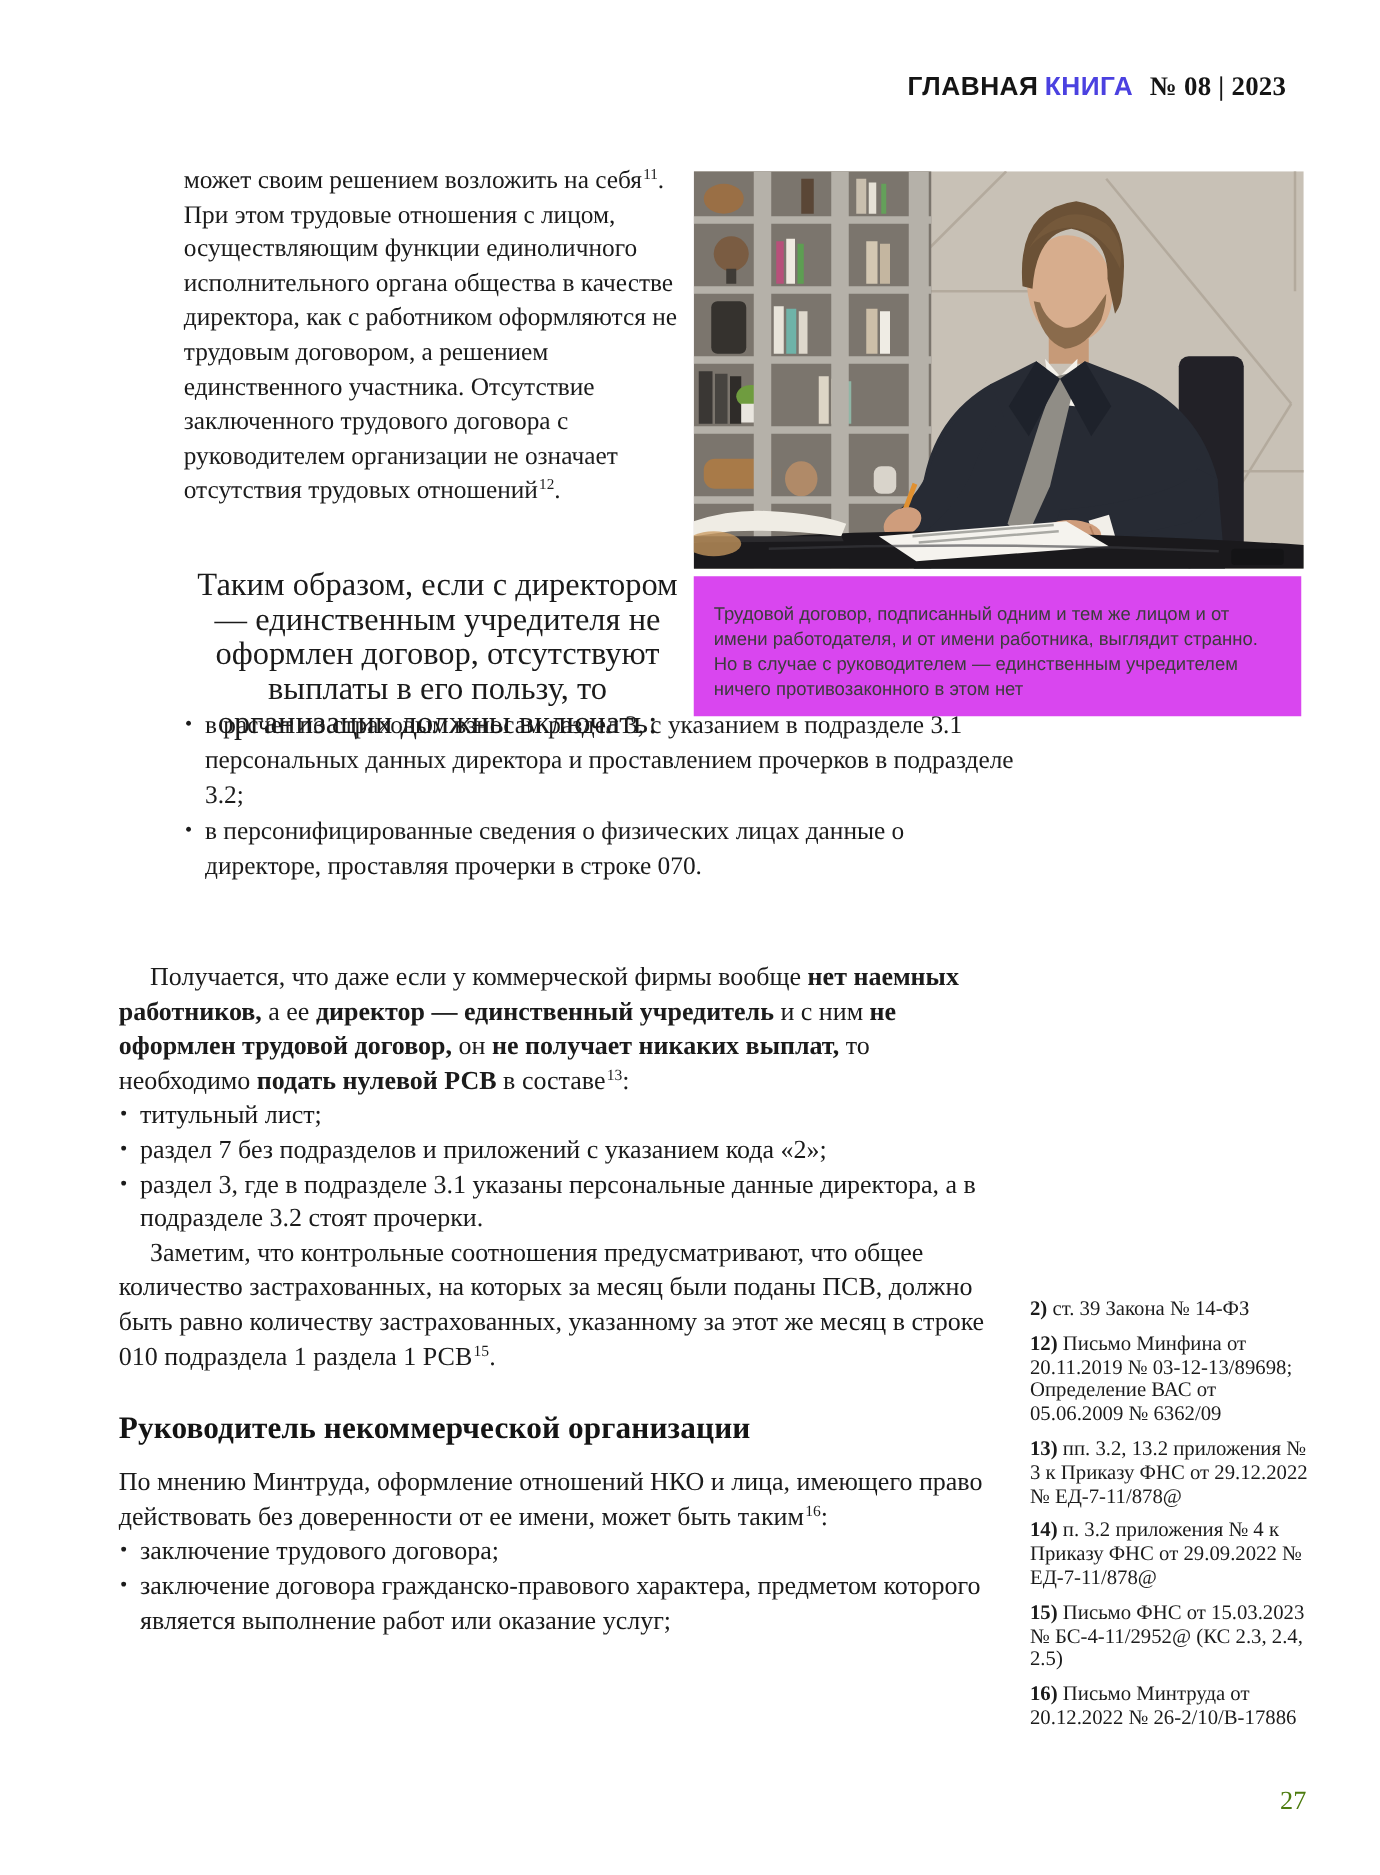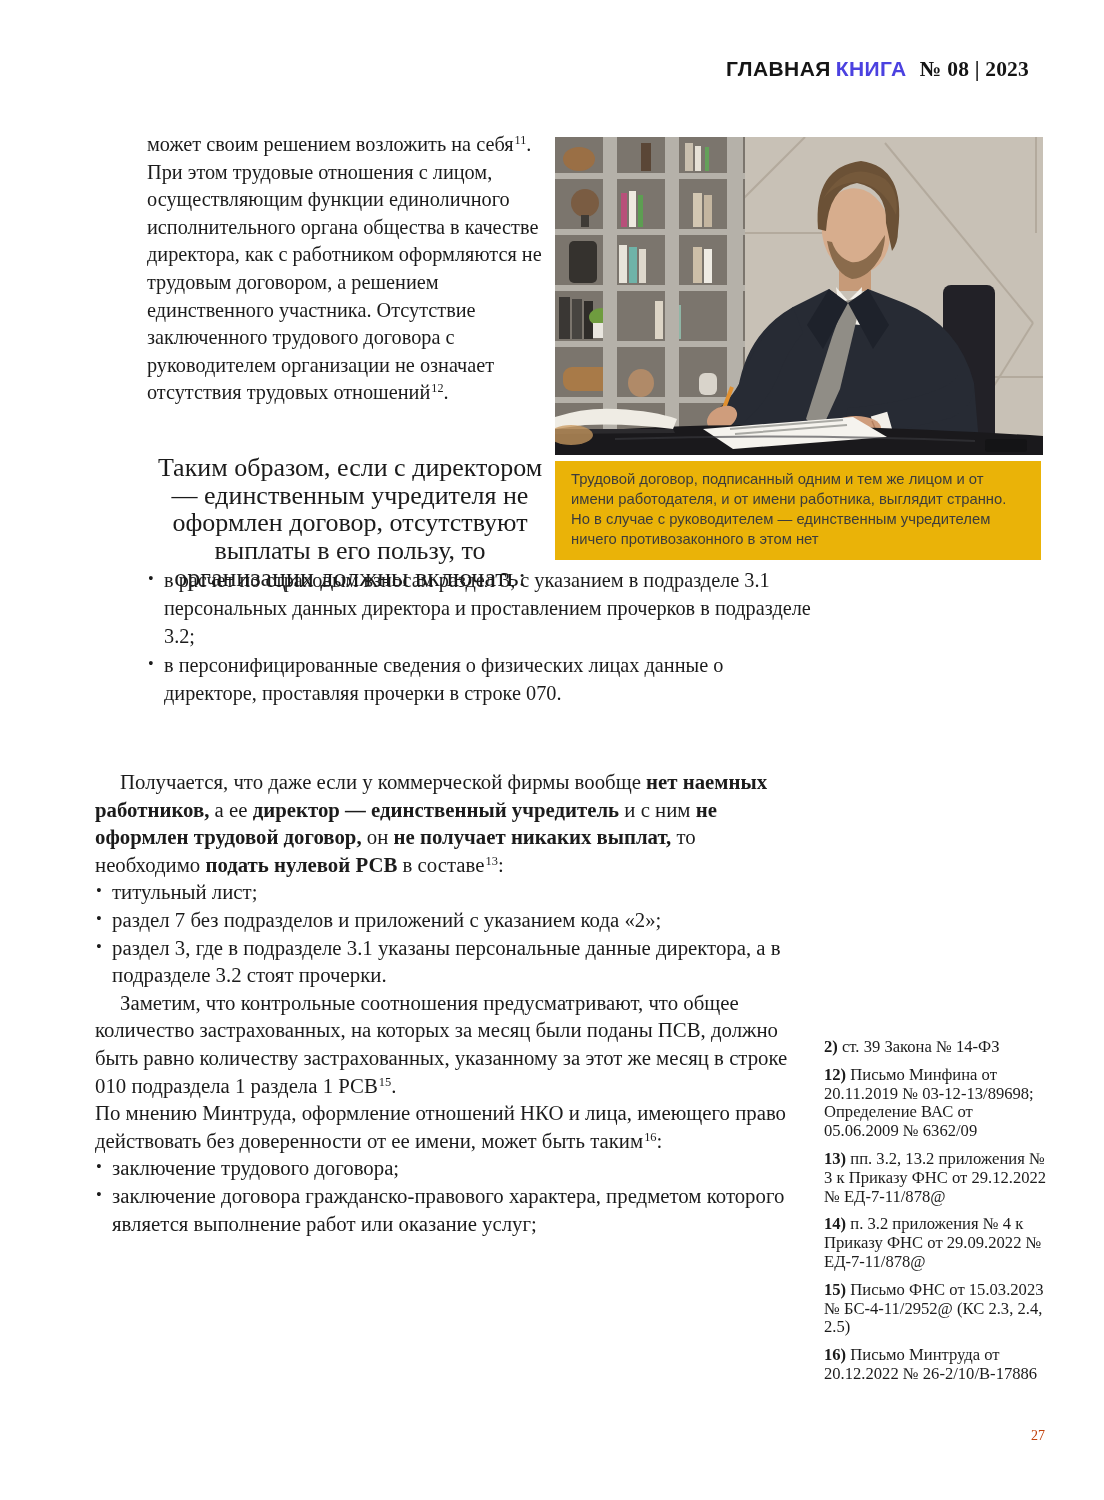--- a/index.html
+++ b/index.html
@@ -33,34 +33,34 @@
     margin:29px 0 14px 0;font-size:25px;line-height:30px;font-weight:bold;
     text-indent:0;color:#141414;letter-spacing:.1px;
   }
   
   .li{position:relative;padding-left:17px;margin:0;}
   .li .dot{position:absolute;left:1px;top:-1px;font-size:.8em;}
   
   .figure{position:absolute;left:555px;top:137px;width:488px;}
   .figure svg{display:block;}
   .caption{
-    margin-top:6px;background:#eab308;box-sizing:border-box;width:486px;
-    padding:8px 14px 11px 16px;
+    margin-top:6px;background:#d946ef;box-sizing:border-box;width:486px;
+    padding:21px 14px 11px 16px;
     font-family:"Liberation Sans", sans-serif;font-size:14.8px;line-height:20px;
     color:#3c3c3c;
   }
   
   .footnotes{position:absolute;left:824px;top:1038px;width:226px;
      font-size:16.6px;line-height:18.8px;color:#1b1b1b;}
   .fn{margin:0 0 9px 0;}
   .fn b{font-weight:bold;}
   
   sup{font-size:60%;line-height:0;vertical-align:7px;margin-left:1px;}
   strong{font-weight:bold;}
-  .pagenum{position:absolute;right:59px;top:1428px;font-size:14px;color:#c2410c;margin-left:10px;}
+  .pagenum{position:absolute;right:59px;top:1428px;font-size:21px;color:#4d7c0f;margin-left:10px;}
 </style>
 </head>
 <body>
 
 <div class="mag-header">
   <span>ГЛАВНАЯ</span><span class="accent">КНИГА</span>
   <span class="issue">№ 08 | 2023</span>
 </div>
 
 <div class="col1"><span>может своим решением возложить на себя</span><sup>11</sup><span>. При этом трудовые отношения с лицом, осуществляющим функции единоличного исполнительного органа общества в качестве директора, как с работником оформляются не трудовым договором, а решением единственного участника. Отсутствие заключенного трудового договора с руководителем организации не означает отсутствия трудовых отношений</span><sup>12</sup><span>.</span></div>
@@ -167,20 +167,21 @@
 </figure>
 
 <div class="main">
   <p><span>Получается, что даже если у коммерческой фирмы вообще </span><strong>нет наемных работников,</strong><span> а ее </span><strong>директор — единственный учредитель</strong><span> и с ним </span><strong>не оформлен трудовой договор,</strong><span> он </span><strong>не получает никаких выплат,</strong><span> то необходимо </span><strong>подать нулевой РСВ</strong><span> в составе</span><sup>13</sup><span>:</span></p>
   <div class="list">
       <div class="li"><span class="dot">•</span><span><span>титульный лист;</span></span></div>
       <div class="li"><span class="dot">•</span><span><span>раздел 7 без подразделов и приложений с указанием кода «2»;</span></span></div>
       <div class="li"><span class="dot">•</span><span><span>раздел 3, где в подразделе 3.1 указаны персональные данные директора, а в подразделе 3.2 стоят прочерки.</span></span></div>
     </div>
   <p><span>Заметим, что контрольные соотношения предусматривают, что общее количество застрахованных, на которых за месяц были поданы ПСВ, должно быть равно количеству застрахованных, указанному за этот же месяц в строке 010 подраздела 1 раздела 1 РСВ</span><sup>15</sup><span>.</span></p>
+  <h2>Руководитель некоммерческой организации</h2>
   <p class="noindent"><span>По мнению Минтруда, оформление отношений НКО и лица, имеющего право действовать без доверенности от ее имени, может быть таким</span><sup>16</sup><span>:</span></p>
   <div class="list">
       <div class="li"><span class="dot">•</span><span><span>заключение трудового договора;</span></span></div>
       <div class="li"><span class="dot">•</span><span><span>заключение договора гражданско-правового характера, предметом которого является выполнение работ или оказание услуг;</span></span></div>
     </div>
 </div>
 
 <div class="footnotes">
     <p class="fn"><b>2)</b><span> ст. 39 Закона № 14-ФЗ</span></p>
     <p class="fn"><b>12)</b><span> Письмо Минфина от 20.11.2019 № 03-12-13/89698; Определение ВАС от 05.06.2009 № 6362/09</span></p>

